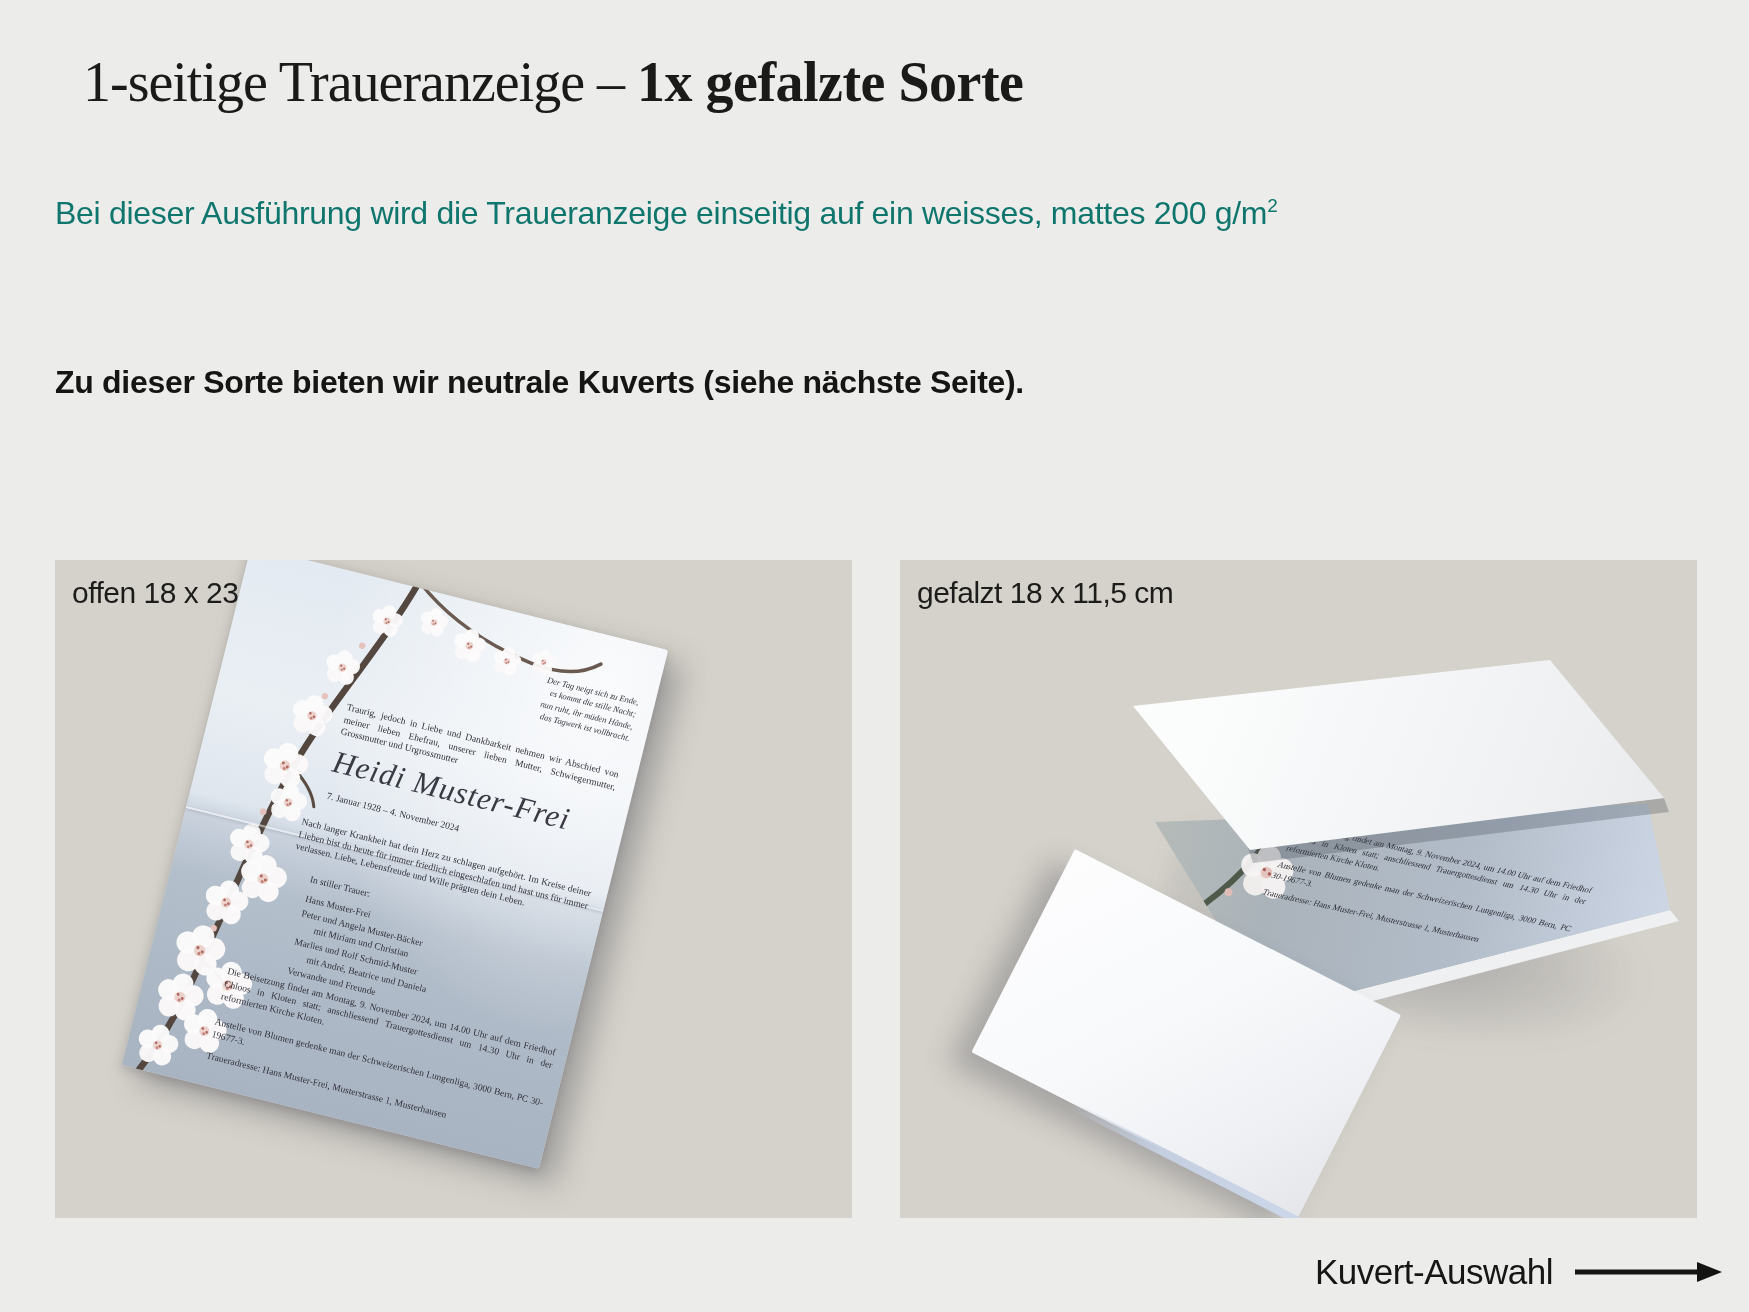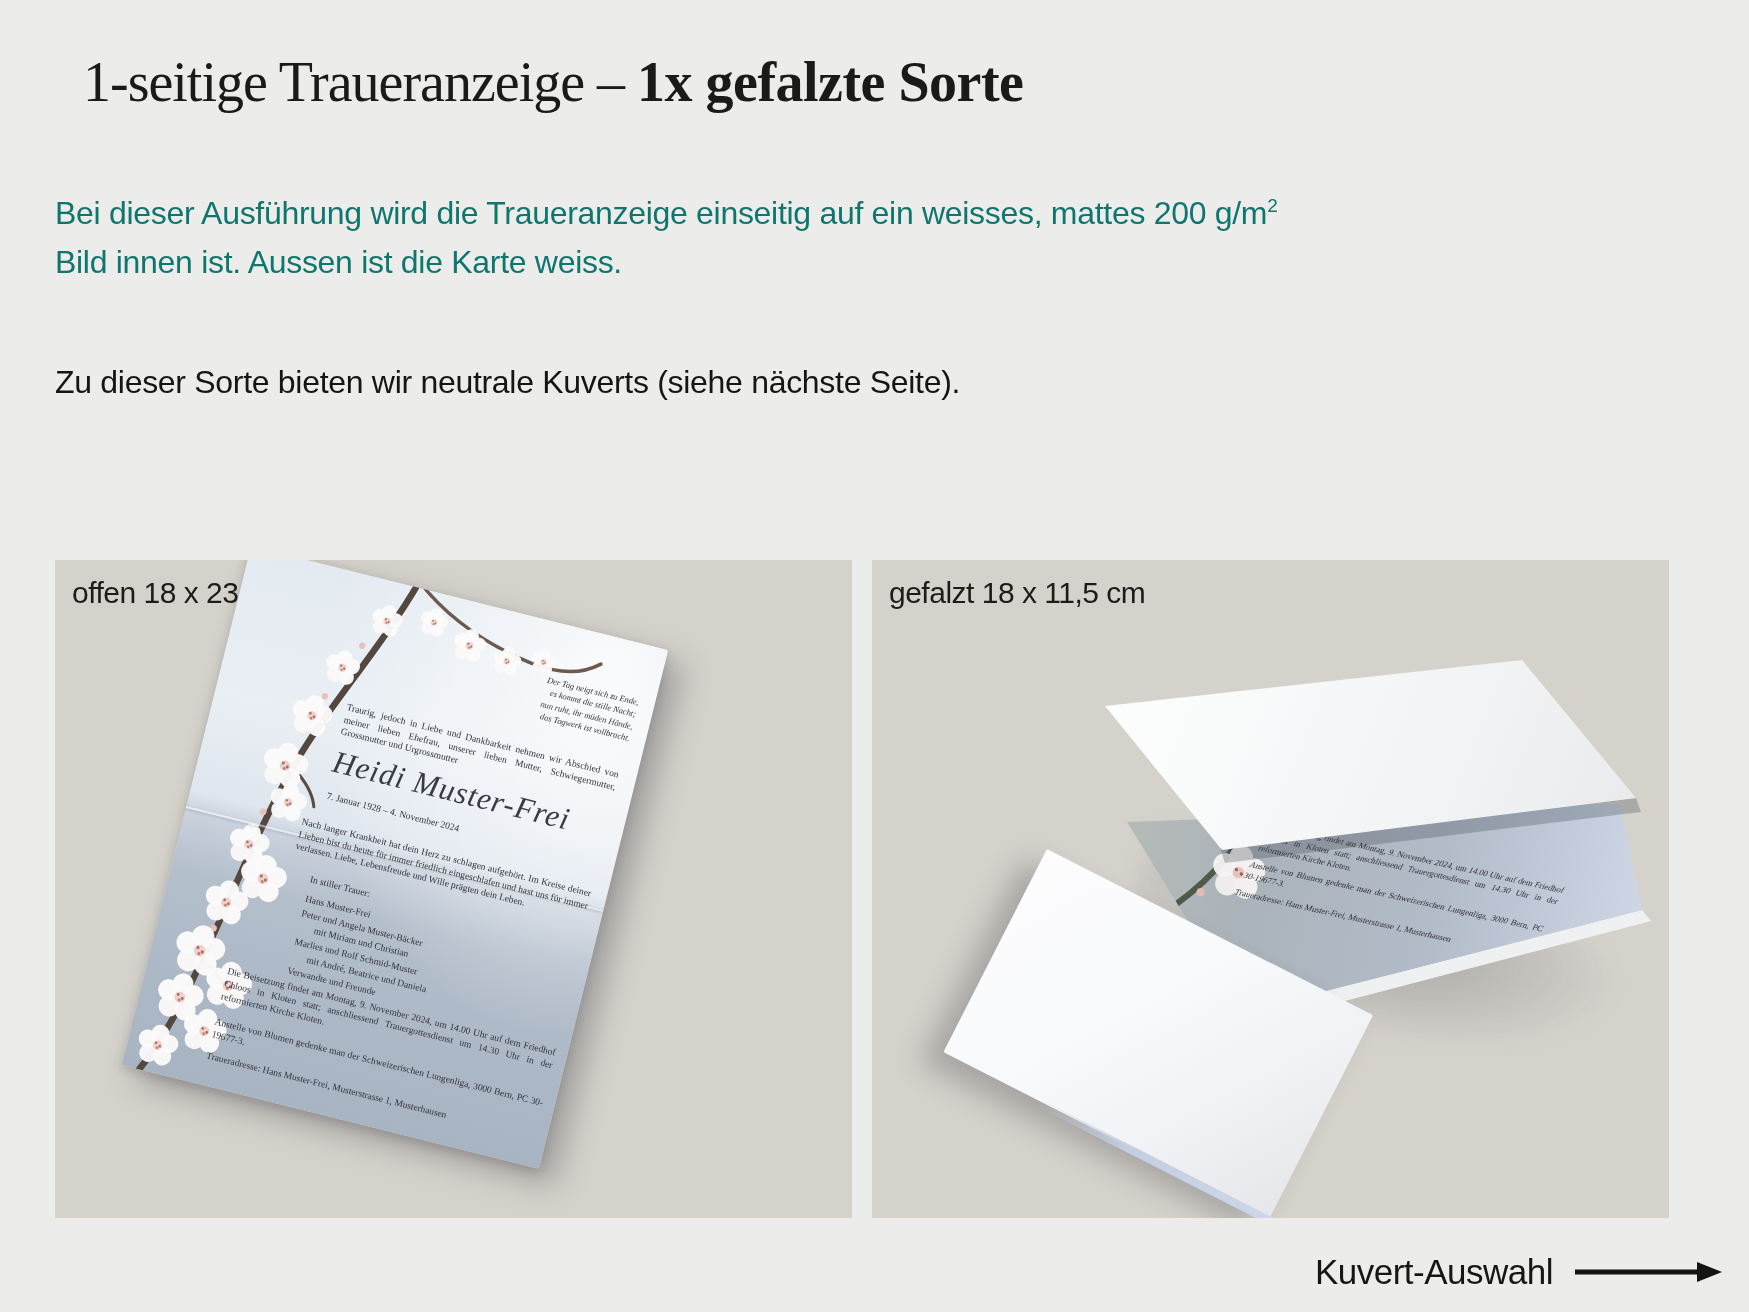--- a/index.html
+++ b/index.html
@@ -18,29 +18,29 @@
     margin-left:28px;
   }
   .heading .bold{font-weight:700;letter-spacing:-0.5px;}
   .intro{
     position:absolute;left:55px;top:189px;
     font-size:32px;line-height:49px;letter-spacing:-0.3px;color:#0f766e;
   }
   .intro sup{font-size:19px;vertical-align:super;line-height:0;}
   .note{
     position:absolute;left:55px;top:364px;
-    font-size:32px;font-weight:400;letter-spacing:-0.3px;color:#151514;
+    font-size:32px;font-weight:700;letter-spacing:-0.3px;color:#151514;
   }
   
   .panel{
     position:absolute;top:560px;width:797px;height:658px;
     background:#d5d2cb;overflow:hidden;
   }
   .panel.left{left:55px;}
-  .panel.right{left:872px;}
+  .panel.right{left:900px;}
   .panel-label{
     position:absolute;left:17px;top:16px;
     font-size:30px;letter-spacing:-0.5px;color:#1c1c1b;
   }
   
   .open-card{
     position:absolute;left:125px;top:30px;width:430px;height:535px;
     transform:rotate(14deg);transform-origin:50% 50%;
     background:
       radial-gradient(ellipse at 88% 8%, rgba(255,255,255,.8), rgba(255,255,255,0) 52%),
@@ -136,21 +136,20 @@
   }
   .kuvert-link .lbl{font-size:35px;letter-spacing:-0.5px;color:#161615;}
 </style>
 </head>
 <body>
 
 <div class="heading"><span>1-seitige Traueranzeige – </span><span class="bold">1x gefalzte Sorte</span></div>
 
 <div class="intro">
   <div><span>Bei dieser Ausführung wird die Traueranzeige einseitig auf ein weisses, mattes 200 g/m</span><sup>2</sup></div>
-  <div>Bild innen ist. Aussen ist die Karte weiss.</div>
 </div>
 
 <div class="note">Zu dieser Sorte bieten wir neutrale Kuverts (siehe nächste Seite).</div>
 
 <div class="panel left">
   <div class="panel-label">offen 18 x 23 cm</div>
 
   <div class="open-card">
     <svg class="blossom-svg" viewBox="0 0 430 535" xmlns="http://www.w3.org/2000/svg">
       <defs>

